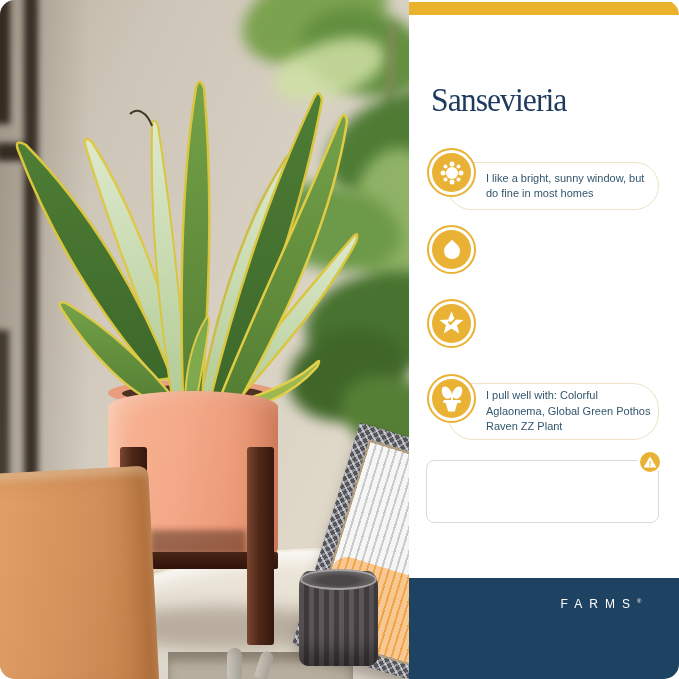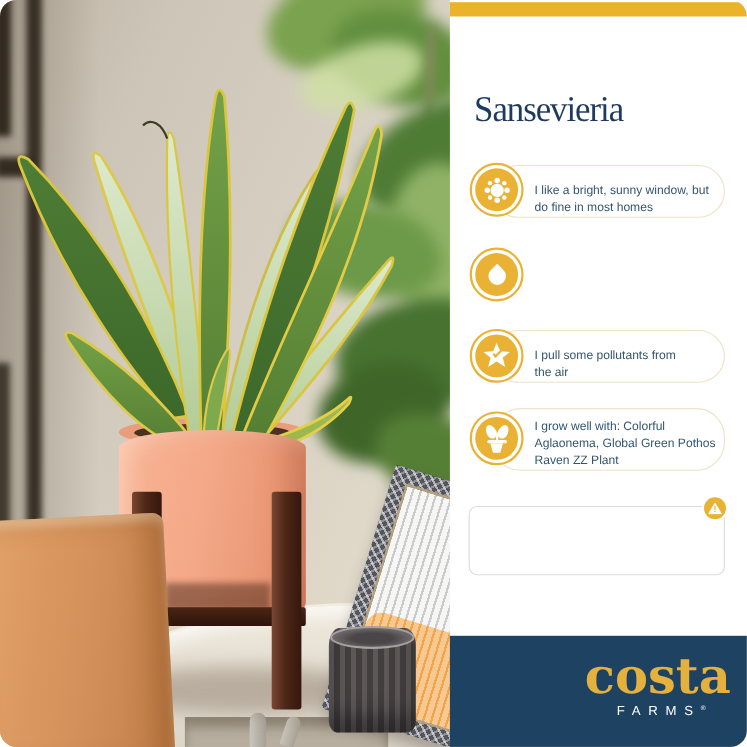--- a/index.html
+++ b/index.html
@@ -95,21 +95,21 @@
   
   .panel{position:absolute;left:409px;top:0;width:270px;height:679px;background:#ffffff;}
   .gold-bar{position:absolute;left:0;top:2px;width:270px;height:13px;background:#EBB32C;}
   .title{position:absolute;left:22px;top:82px;font-family:"Liberation Serif",serif;
        font-size:33px;color:#1E3A5E;letter-spacing:-1px;transform:scaleX(.96);transform-origin:left;}
   .icon-ring{position:absolute;left:18px;width:49px;height:49px;border-radius:50%;
        border:2px solid #E9B235;background:#fff;display:flex;align-items:center;justify-content:center;z-index:2;}
   .icon-disc{position:relative;width:39px;height:39px;border-radius:50%;background:#E9B235;
        display:flex;align-items:center;justify-content:center;}
   .pill{position:absolute;left:38px;width:212px;border:1.5px solid #EDE2C6;border-radius:26px;
-       background:#fff;display:flex;align-items:flex-end;z-index:1;}
+       background:#fff;display:flex;align-items:center;z-index:1;margin-top:12px;}
   .pill span{display:block;padding-left:38px;font-size:11px;line-height:15.5px;color:#33566E;
        white-space:pre;} .r1.pill{top:150px;height:48px;} .r2.pill{top:227px;height:48px;} .r3.pill{top:300px;height:48px;} .r4.pill{top:371px;height:57px;}
   
   .sun{width:12px;height:12px;background:#fff;border-radius:50%;
        box-shadow:0 -9px 0 -3.5px #fff,0 9px 0 -3.5px #fff,9px 0 0 -3.5px #fff,-9px 0 0 -3.5px #fff,
                   6.5px -6.5px 0 -4px #fff,-6.5px -6.5px 0 -4px #fff,6.5px 6.5px 0 -4px #fff,-6.5px 6.5px 0 -4px #fff;}
   .drop{width:16px;height:16px;background:#fff;border-radius:0 50% 50% 50%;transform:rotate(45deg);margin-top:2px;}
   .star{position:relative;width:25px;height:24px;background:#fff;
        clip-path:polygon(50% 0%,63% 33%,98% 35%,72% 57%,81% 92%,50% 71%,19% 92%,28% 57%,2% 35%,37% 33%);}
   .star-check{position:absolute;left:50%;top:44%;width:8px;height:4px;border-left:2px solid #E9B235;
@@ -247,33 +247,29 @@
           <div class="sun"></div>
         </div>
     </div>
 
     <div class="icon-ring r2" style="top:225px;">
       <div class="icon-disc">
           <div class="drop"></div>
         </div>
     </div>
 
-    <div class="pill r3">
-      <span>I pull some pollutants from
-the air</span>
-    </div>
     <div class="icon-ring r3" style="top:299px;">
       <div class="icon-disc">
         <div class="star"></div>
         <div class="star-check"></div>
       </div>
     </div>
 
     <div class="pill r4">
-      <span>I grow well with: Colorful
+      <span>I pull well with: Colorful
 Aglaonema, Global Green Pothos
 Raven ZZ Plant</span>
     </div>
     <div class="icon-ring r4" style="top:374px;">
       <div class="icon-disc">
         <div class="picon">
           <div class="pleaf pl"></div>
             <div class="pleaf pr"></div>
           <div class="stem"></div>
             <div class="rim"></div>
@@ -284,19 +280,18 @@
 
     <div class="warn-box">
       <div class="alert">
         <div class="alert-tri"></div>
         <div class="alert-ex">!</div>
       </div>
     </div>
 
     <div class="footer">
       <div class="logo">
-        <div class="brand">costa</div>
         <div class="brand-sub"><span>FARMS</span><span class="reg">®</span></div>
       </div>
     </div>
   </div>
 
 </div>
 
 </body></html>

